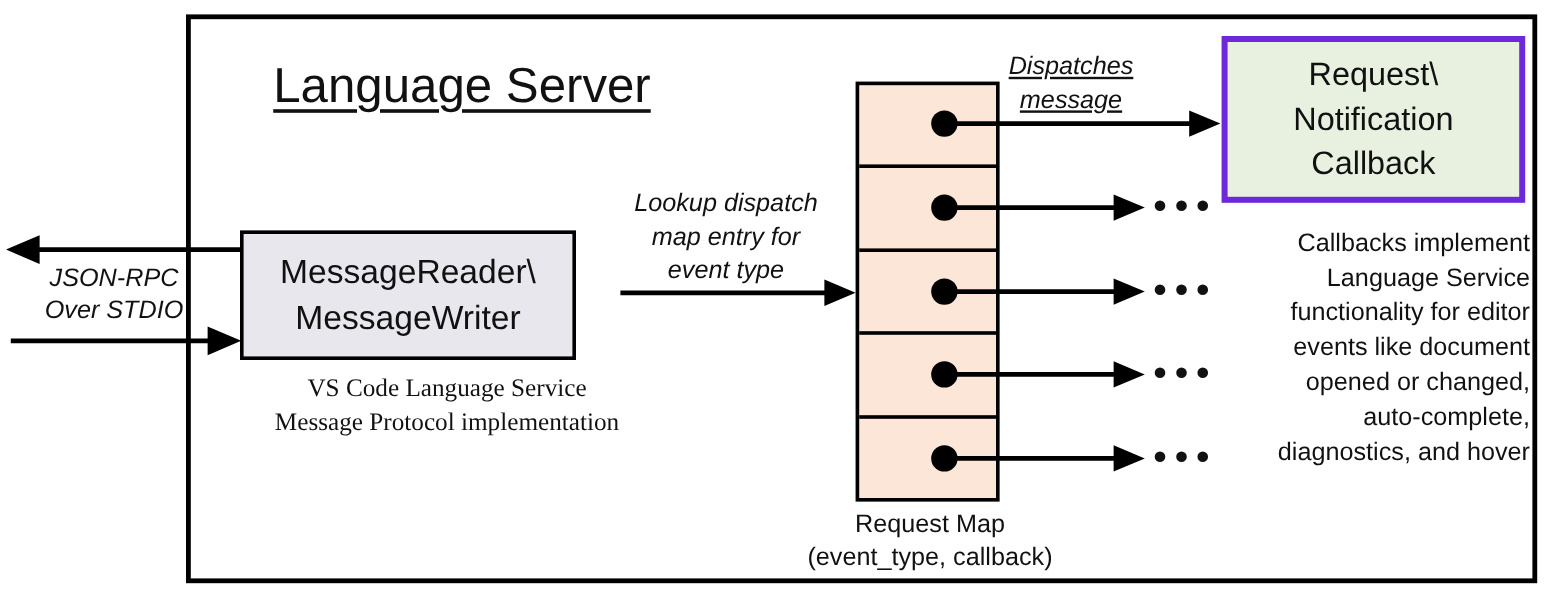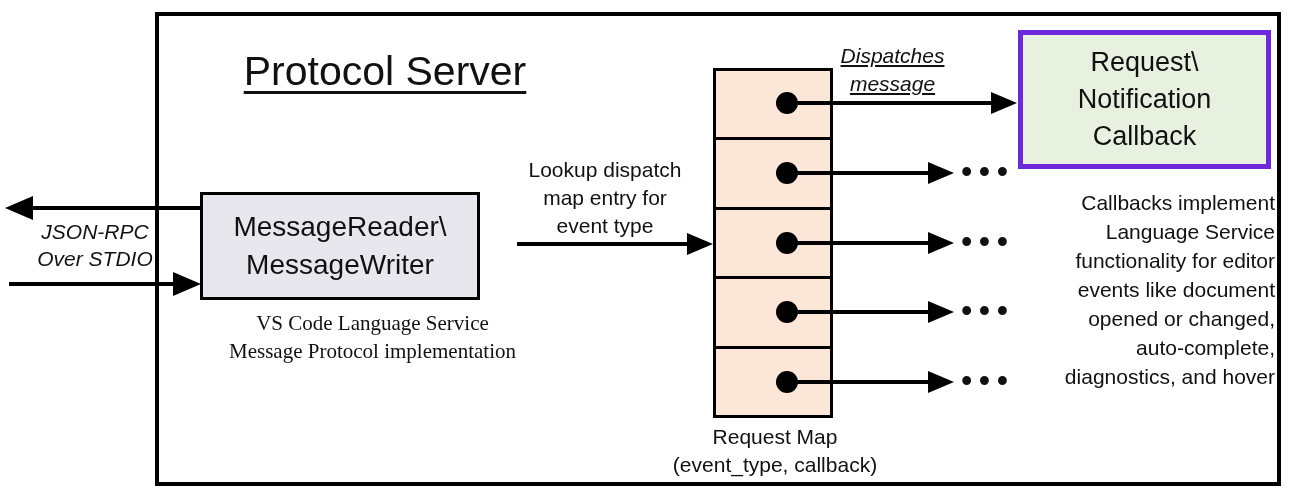--- a/index.html
+++ b/index.html
@@ -55,21 +55,21 @@
     position: absolute;
     left: 195px; top: 309px; width: 355px;
     font-size: 21px; line-height: 28px; text-align: center;
     z-index: 4;
     font-family: Liberation Serif, serif;
   }
   .lookup-label {
     position: absolute;
     left: 500px; top: 156px; width: 210px;
     font-size: 21px; line-height: 28px;
-    text-align: center;
+    font-style: italic; text-align: center;
     z-index: 4;
   }
   .dispatch-map {
     position: absolute;
     left: 713px; top: 68px;
     width: 120px; height: 350px;
     box-sizing: border-box;
     border: 3px solid #000;
     background: var(--map-fill, #fce6d8);
     display: flex; flex-direction: column;
@@ -128,21 +128,21 @@
   .connectors line { stroke: var(--line, #000); stroke-width: 4; }
   .connectors polygon, .connectors circle { fill: var(--line, #000); stroke: none; }
 </style>
 </head>
 <body>
 
 <div class="canvas">
 
   <div class="outer-box"></div>
 
-  <div class="title" data-bind="labels.title">Protocol Server</div>
+  <div class="title" data-bind="labels.title">Language Server</div>
 
   <div class="io-label" data-bind="labels.io_transport">JSON-RPC
 Over STDIO</div>
 
   <div class="reader-box" data-bind="nodes.reader.label">MessageReader\
 MessageWriter</div>
   <div class="reader-caption" data-bind="nodes.reader.caption">VS Code Language Service
 Message Protocol implementation</div>
 
   <div class="lookup-label" data-bind="labels.lookup">Lookup dispatch

